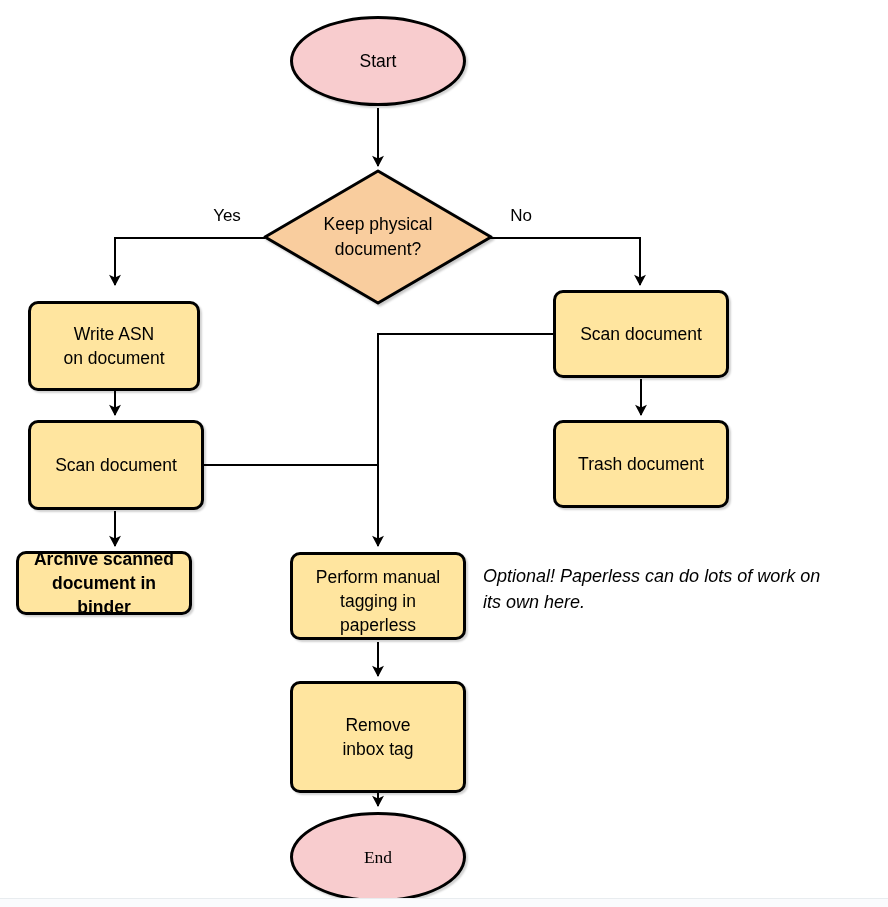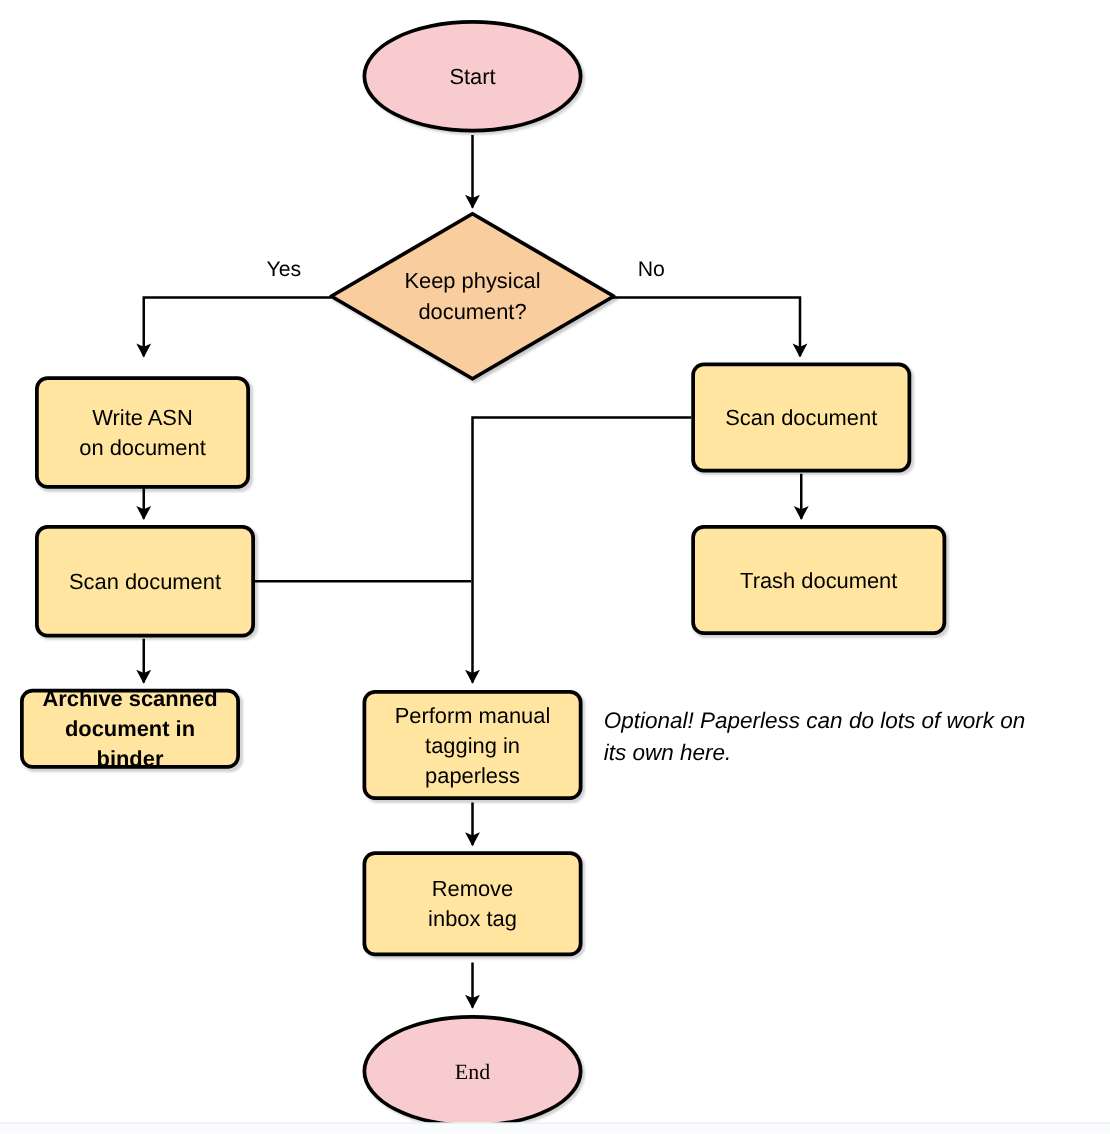--- a/index.html
+++ b/index.html
@@ -117,34 +117,34 @@
   <div class="node box" style="left:16px;top:551px;width:176px;height:64px;font-weight:bold;">
     <span class="lbl">Archive scanned
 document in
 binder</span>
   </div>
 
   <div class="node box" style="left:553px;top:290px;width:176px;height:88px;">
     <span class="lbl">Scan document</span>
   </div>
 
-  <div class="node box" style="left:553px;top:420px;width:204px;height:88px;">
+  <div class="node box" style="left:553px;top:420px;width:176px;height:88px;">
     <span class="lbl">Trash document</span>
   </div>
 
-  <div class="node box" style="left:290px;top:552px;width:176px;height:88px;">
+  <div class="node box" style="left:290px;top:552px;width:176px;height:88px;align-items:flex-end;">
     <span class="lbl">Perform manual
 tagging in
 paperless</span>
   </div>
 
   <div class="annotation" style="left:483px;top:564px;">Optional! Paperless can do lots of work on
 its own here.</div>
 
-  <div class="node box" style="left:290px;top:681px;width:176px;height:84px;">
+  <div class="node box" style="left:290px;top:681px;width:176px;height:112px;">
     <span class="lbl">Remove
 inbox tag</span>
   </div>
 
   <div class="node terminal" style="left:290px;top:812px;width:176px;height:90px;font-family:Liberation Serif, serif;">
     <span class="lbl">End</span>
   </div>
 
   <div class="footer-divider"></div>
 

